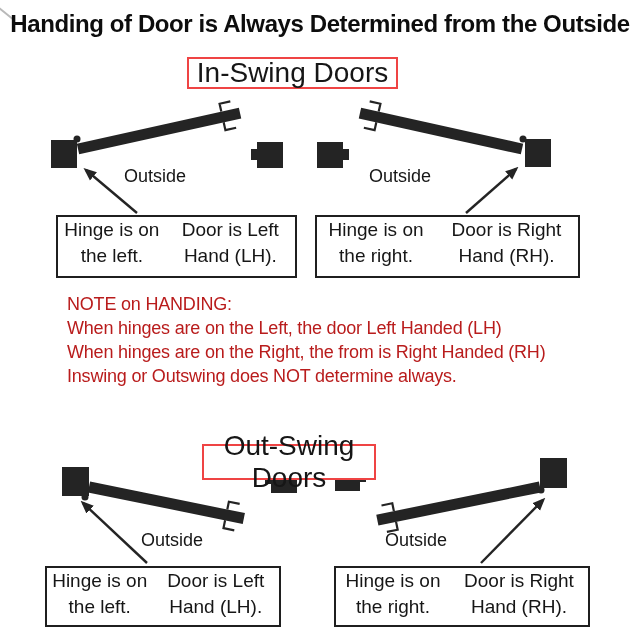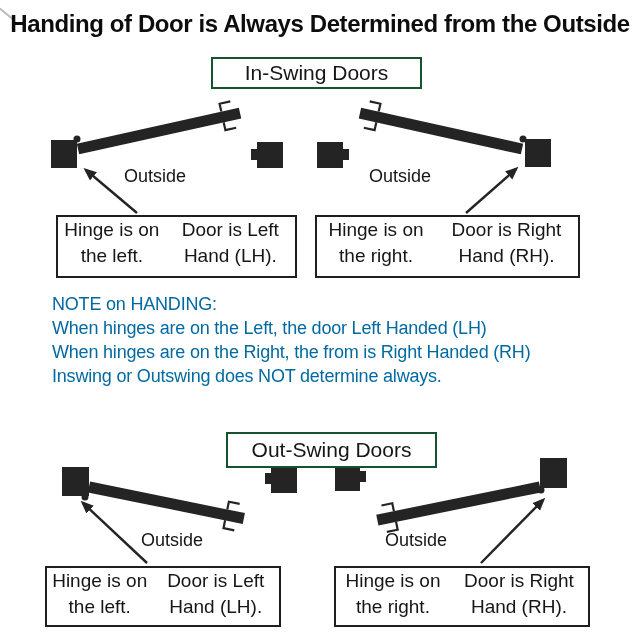--- a/index.html
+++ b/index.html
@@ -6,45 +6,45 @@
   .canvas{
     position:relative;width:640px;height:640px;background:#ffffff;
     font-family:"Liberation Sans","DejaVu Sans",sans-serif;color:#161616;overflow:hidden;
   }
   .shapes{position:absolute;left:0;top:0;width:640px;height:640px;}
   .title{
     position:absolute;top:10px;left:0;width:640px;text-align:center;
     font-size:24px;font-weight:bold;letter-spacing:-0.4px;color:#0d0d0d;white-space:nowrap;
   }
   .sec-box{
-    position:absolute;border:2px solid #14532d;background:#ffffff;box-sizing:border-box;
-    text-align:center;font-size:21px;color:#161616;
-    display:flex;align-items:center;justify-content:center;margin-left:24px;
+    position:absolute;border:2px solid #ef4444;background:#ffffff;box-sizing:border-box;
+    text-align:center;font-size:28px;color:#161616;
+    display:flex;align-items:center;justify-content:center;
   }
   .sec-inswing{left:187px;top:57px;width:211px;height:32px;}
-  .sec-outswing{left:202px;top:432px;width:211px;height:36px;}
+  .sec-outswing{left:202px;top:444px;width:174px;height:36px;}
   .outside{
     position:absolute;width:110px;text-align:left;font-size:18px;color:#161616;
   }
   .out-in-left{left:124px;top:166px;}
   .out-in-right{left:369px;top:166px;}
   .out-out-left{left:141px;top:530px;}
   .out-out-right{left:385px;top:530px;}
   .cap-box{
     position:absolute;border:2px solid #1f1f1f;background:#ffffff;box-sizing:border-box;
     text-align:center;font-size:19px;line-height:26px;color:#161616;
     display:flex;flex-direction:row;justify-content:center;
   }
   .cap-in-left{left:56px;top:215px;width:241px;height:63px;}
   .cap-in-right{left:315px;top:215px;width:265px;height:63px;}
   .cap-out-left{left:45px;top:566px;width:236px;height:61px;}
   .cap-out-right{left:334px;top:566px;width:256px;height:61px;}
   .note{
-    position:absolute;left:52px;top:292px;width:560px;
-    font-size:18px;line-height:24px;letter-spacing:-0.2px;color:#0369a1;white-space:nowrap;
+    position:absolute;left:67px;top:292px;width:560px;
+    font-size:18px;line-height:24px;letter-spacing:-0.2px;color:#b91c1c;white-space:nowrap;
   }
 </style>
 </head>
 <body>
 
 <div class="canvas">
 
   <svg class="shapes" viewBox="0 0 640 640" xmlns="http://www.w3.org/2000/svg">
     <defs>
       <marker id="ah" viewBox="0 0 12 12" markerWidth="13" markerHeight="13" refX="9" refY="6" orient="auto" markerUnits="userSpaceOnUse">

